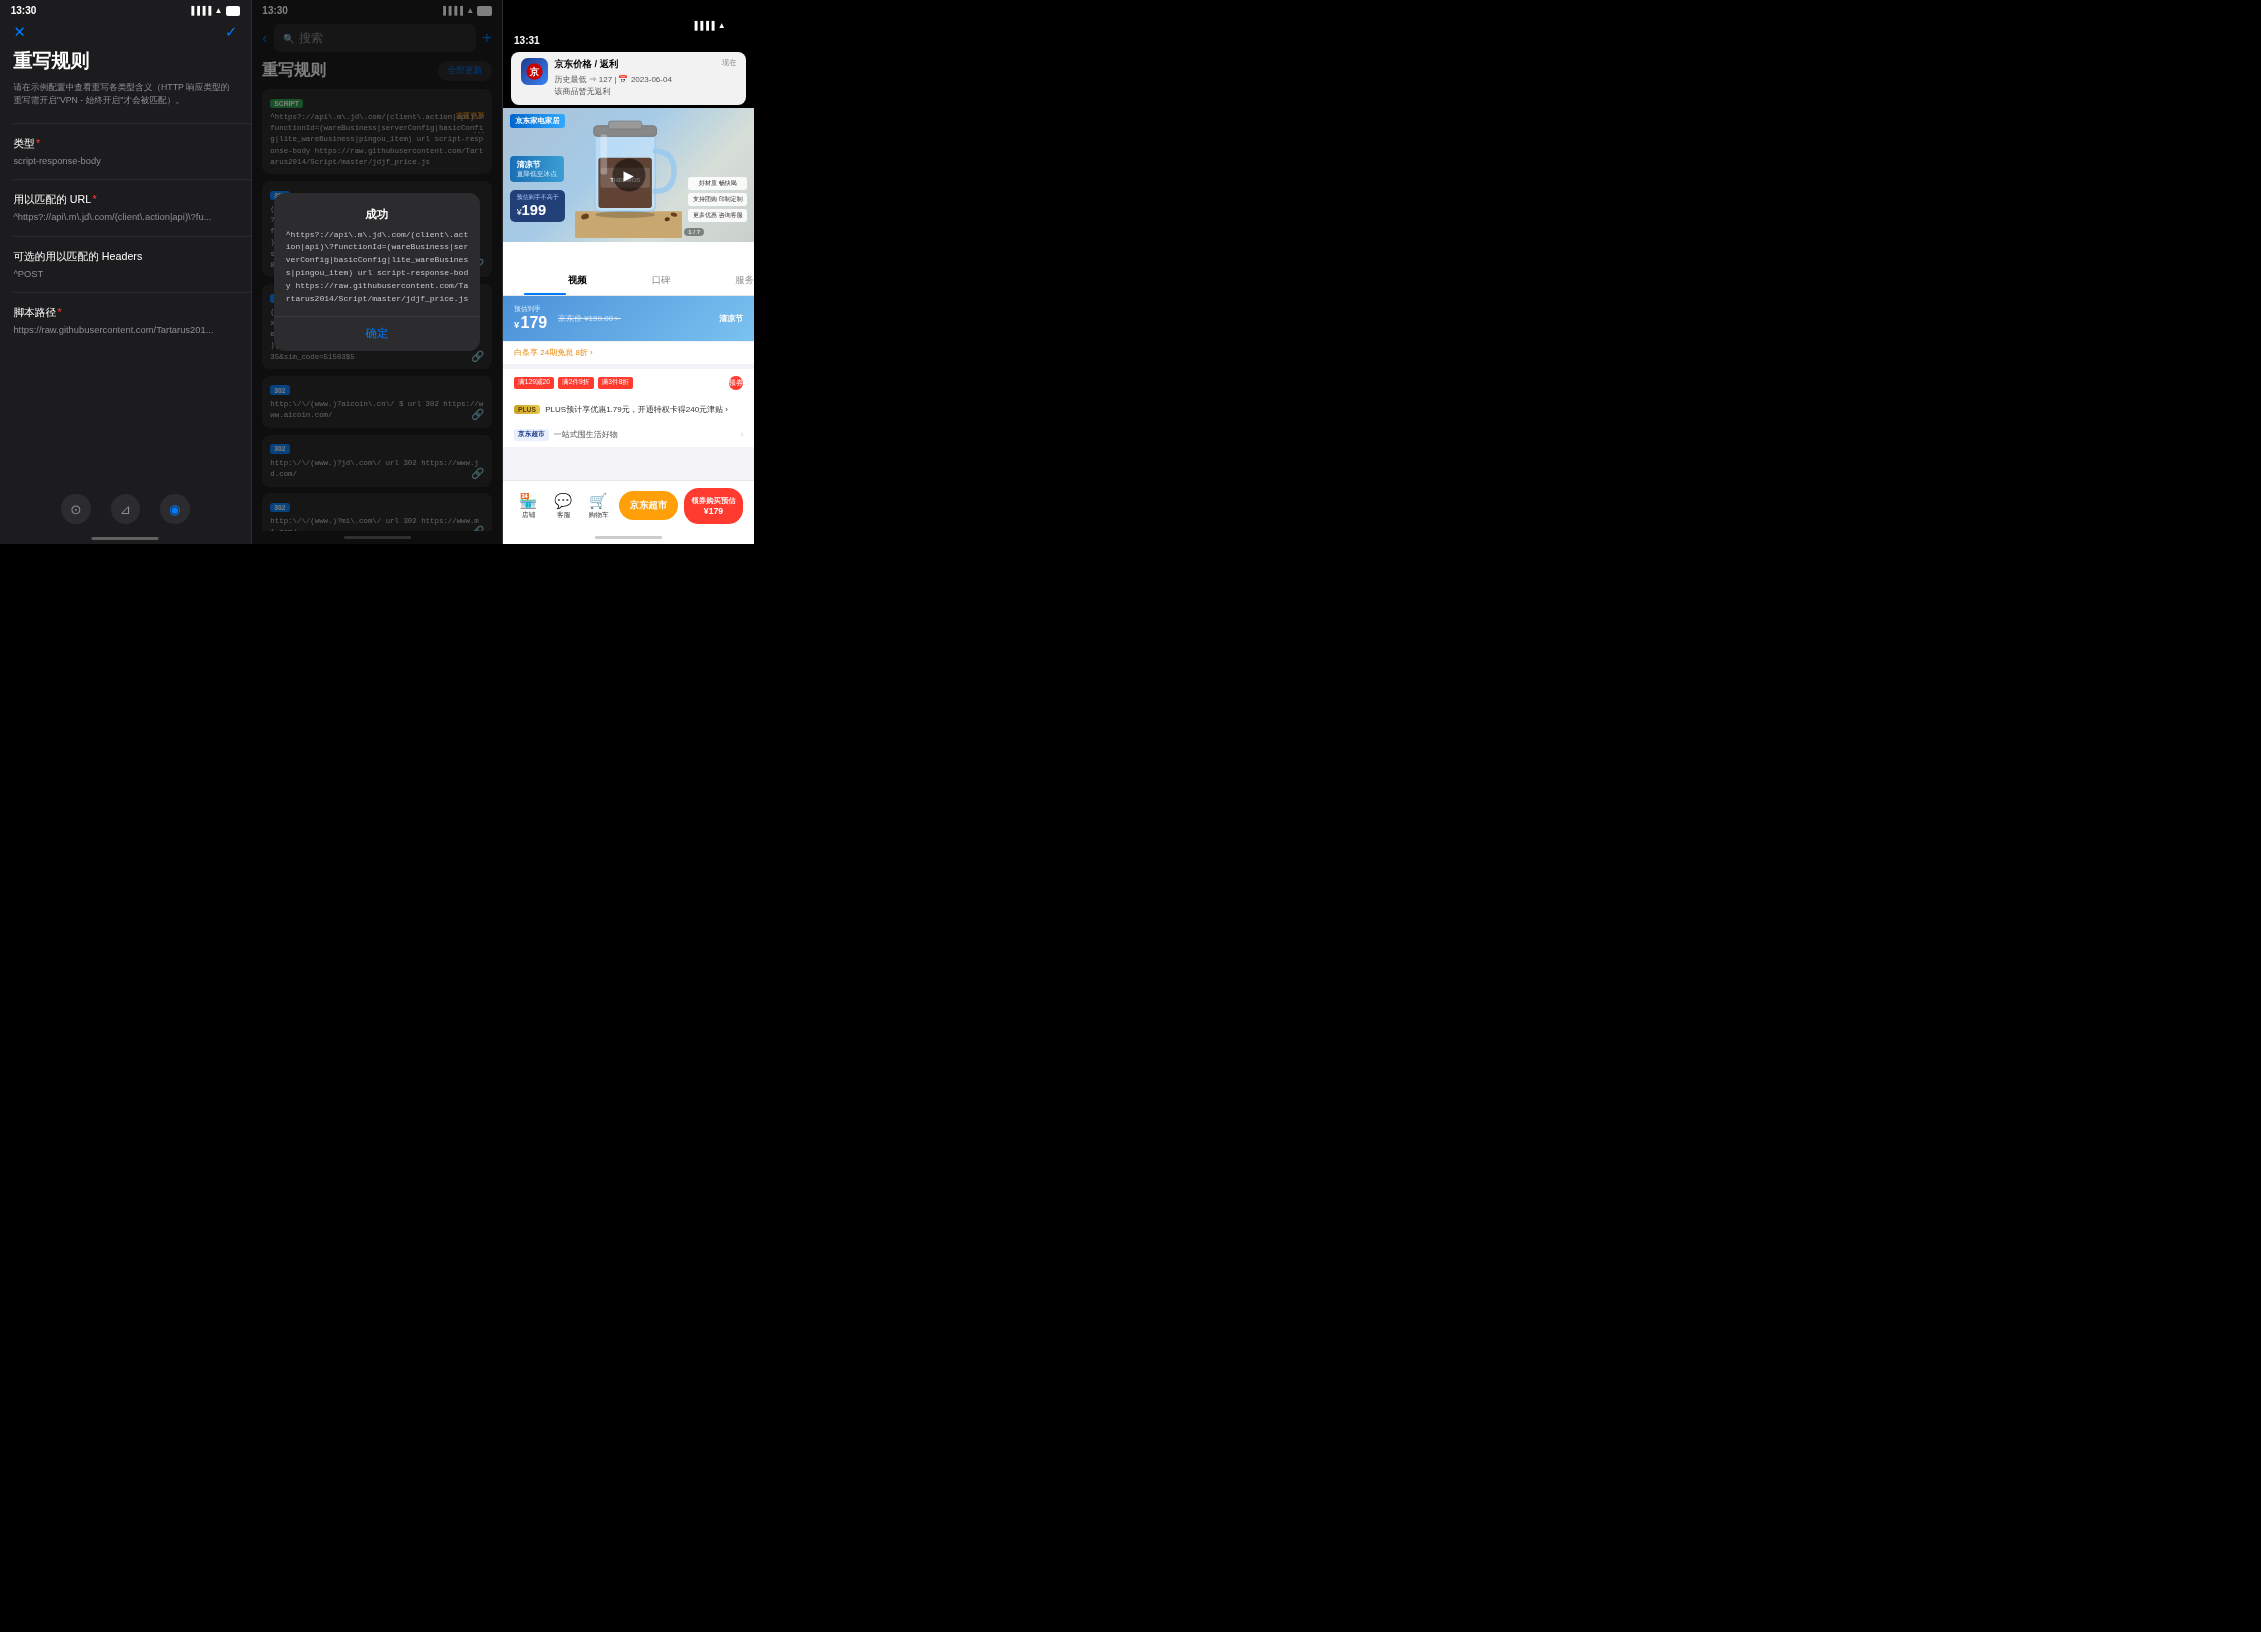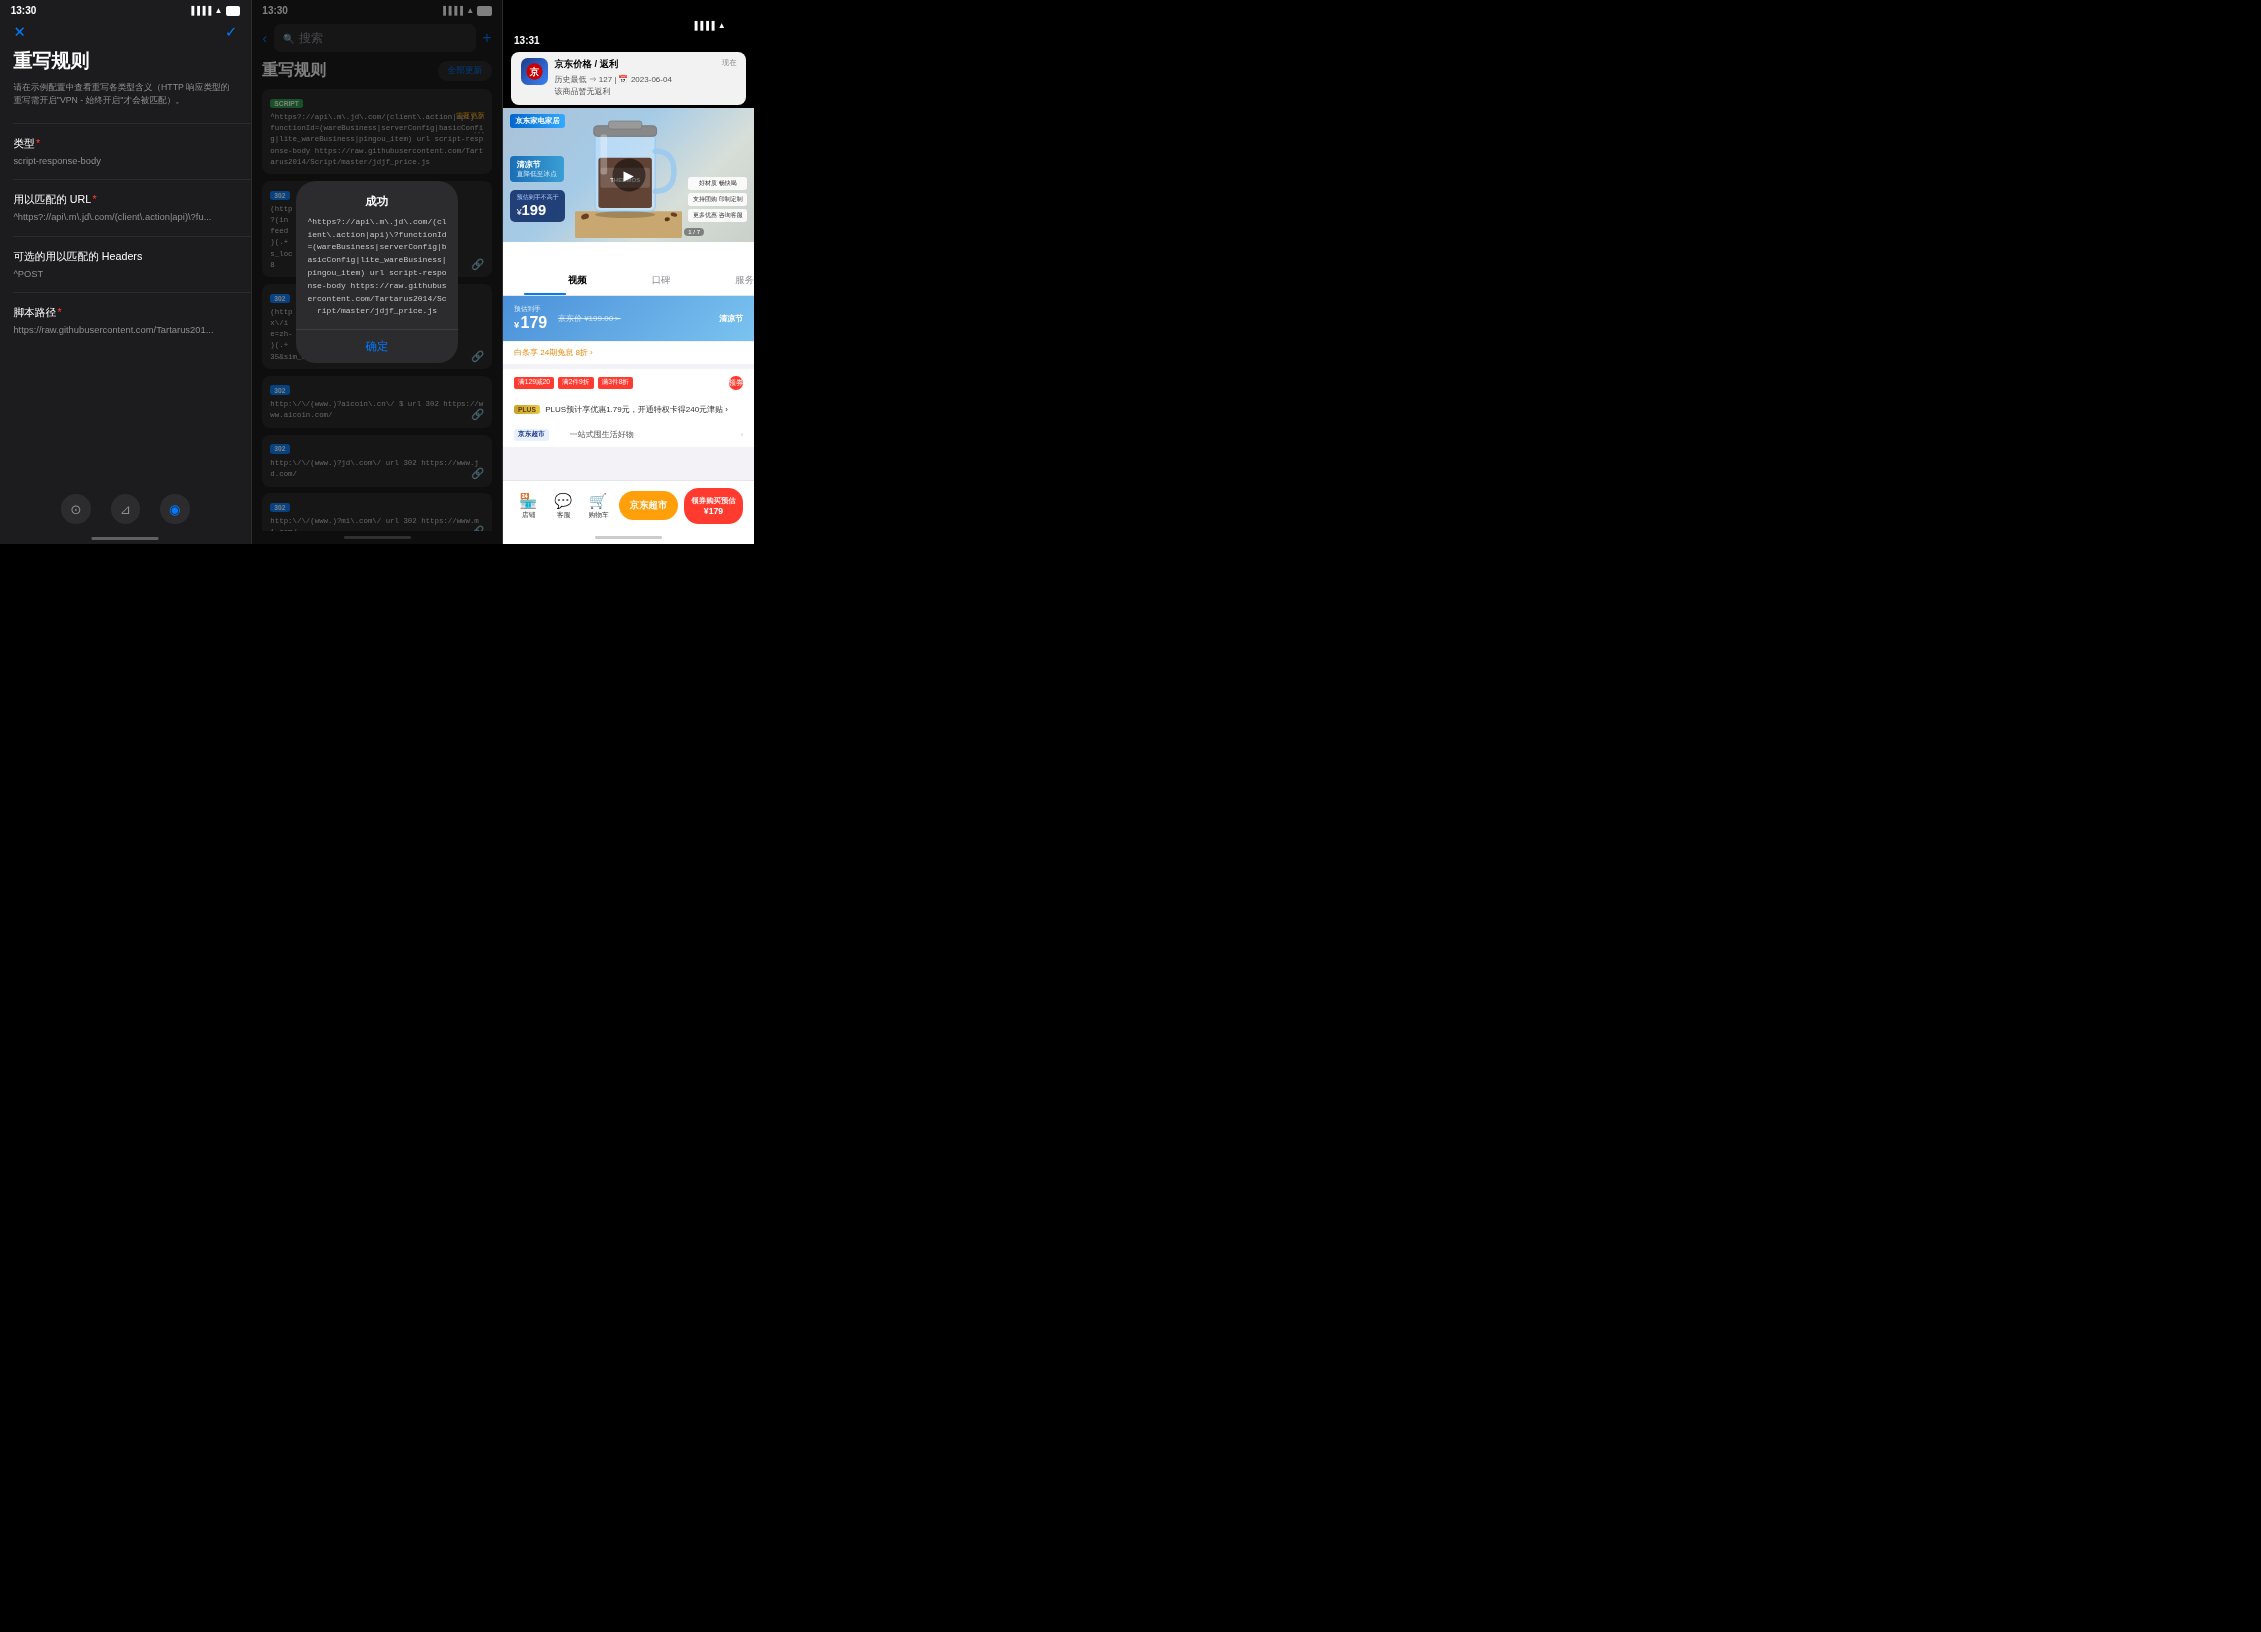--- a/index.html
+++ b/index.html
@@ -234,22 +234,22 @@
       position: absolute;
       inset: 0;
       background: rgba(0,0,0,0.5);
       display: flex;
       align-items: center;
       justify-content: center;
       z-index: 100;
     }
     .modal-box {
       background: #2c2c2e;
-      border-radius: 20px;
-      width: 162px;
+      border-radius: 11px;
+      width: 206px;
       overflow: hidden;
     }
     .modal-title {
       color: #fff;
       font-size: 11.4px;
       font-weight: 600;
       text-align: center;
       padding: 13.4px 10.7px 6.7px;
     }
     .modal-content {
@@ -483,21 +483,21 @@
       padding: 1.3px 4px;
       border-radius: 2.7px;
     }
 
     .jd-store-row {
       background: #fff;
       margin-top: 0.7px;
       padding: 6.7px 10.7px;
       display: flex;
       align-items: center;
-      gap: 21px;
+      gap: 5px;
       font-size: 8px;
     }
     .jd-store-badge {
       background: #e8f0fe;
       color: #1e3a8a;
       font-size: 6.7px;
       padding: 1.3px 4px;
       border-radius: 2.7px;
       font-weight: 600;
     }

